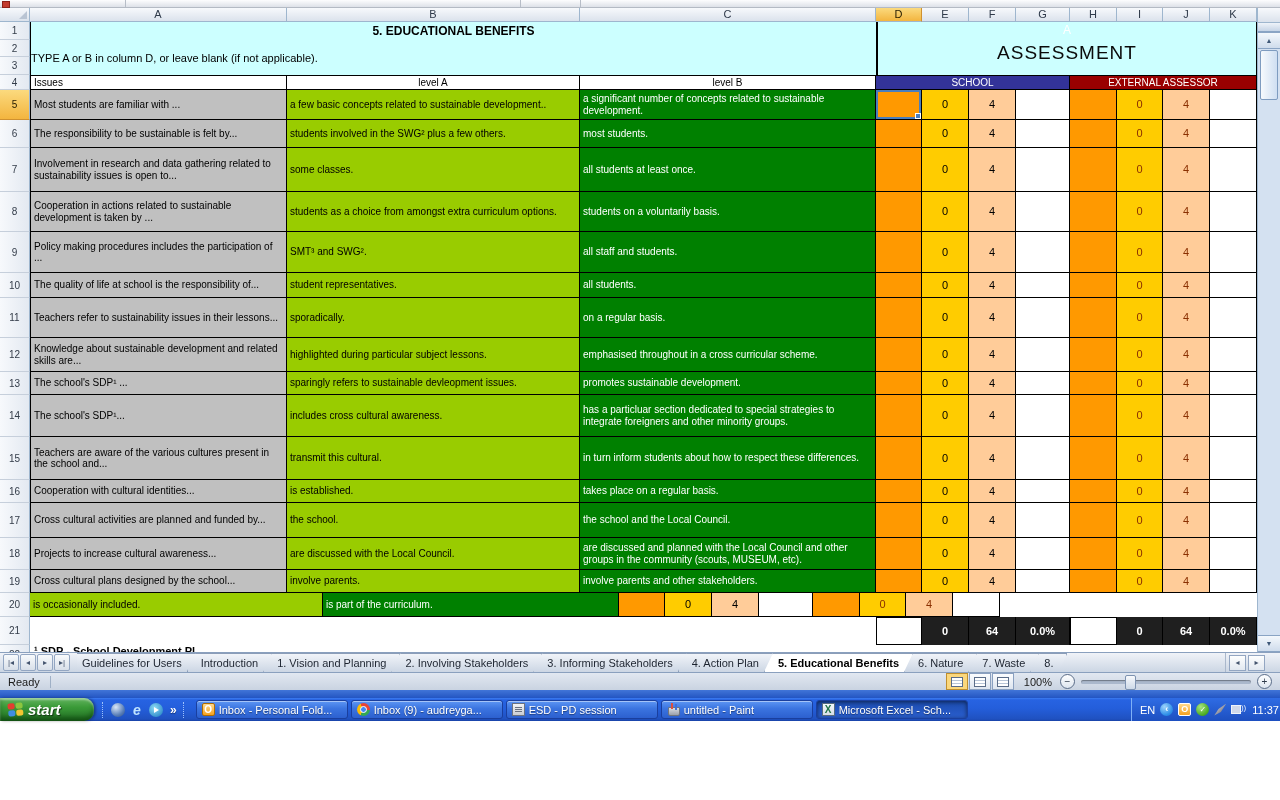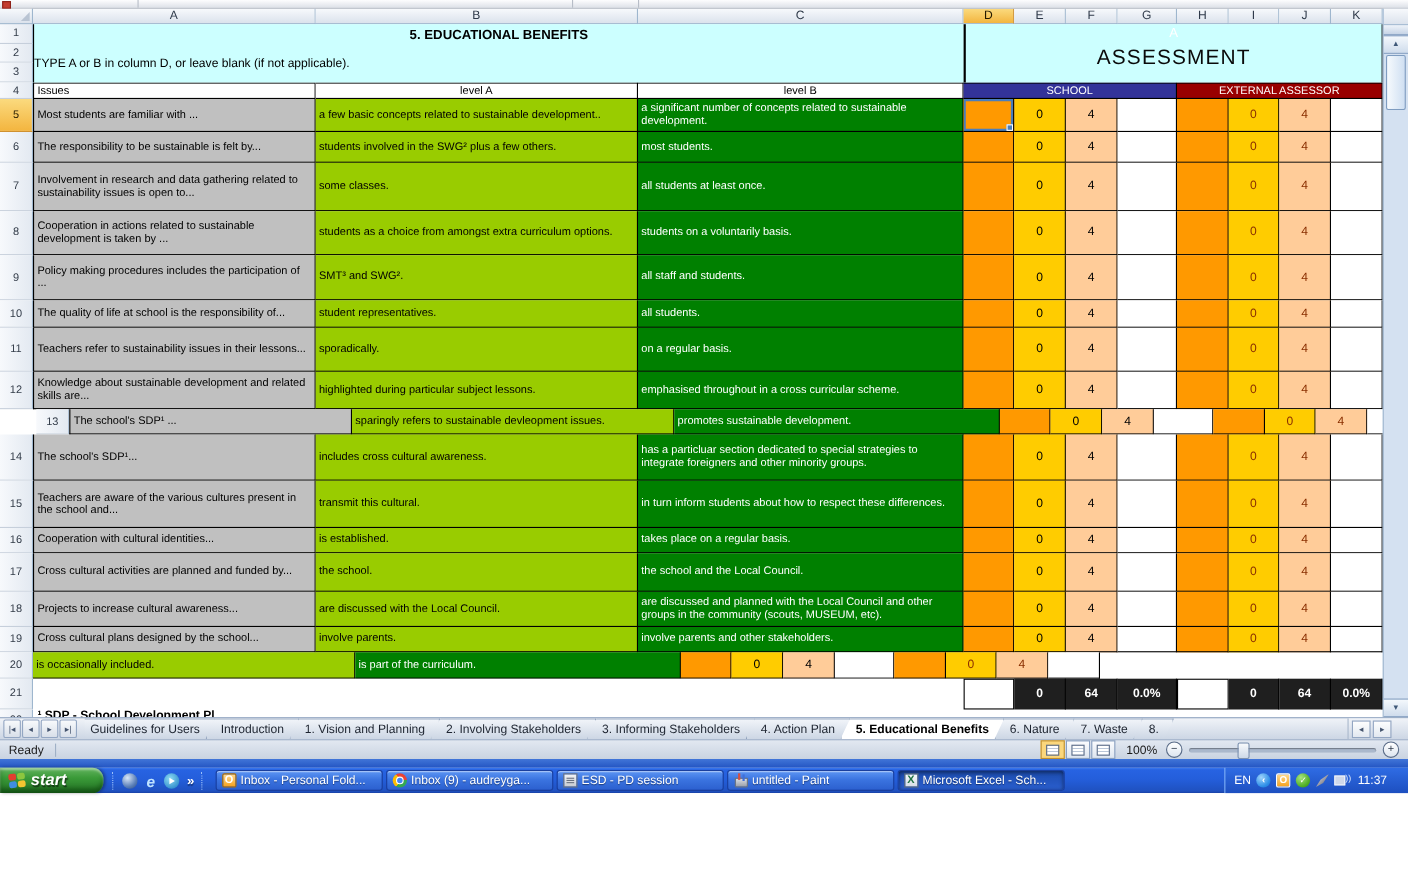--- a/index.html
+++ b/index.html
@@ -155,21 +155,21 @@
   .ic-browser{border-radius:50%;background:conic-gradient(from -30deg,#ea4335 0 120deg,#34a853 0 240deg,#fbbc05 0 360deg);position:relative;}
   .ic-browser::after{content:'';position:absolute;left:3px;top:3px;width:5px;height:5px;background:#4285f4;border:1px solid #fff;border-radius:50%;}
   .ic-doc{background:linear-gradient(#f2f3f5,#c9ccd2);border:1px solid #6b7280;}
   .ic-doc::before{content:'';display:block;margin:3px 2px 0;height:1px;background:#6b7280;box-shadow:0 2px 0 #6b7280,0 4px 0 #6b7280;}
   .ic-paint{position:relative;}
   .ic-paint::before{content:'';position:absolute;left:1px;bottom:0;width:10px;height:7px;background:linear-gradient(#d9dde3,#9aa0aa);border:1px solid #70757d;border-radius:1px 1px 2px 2px;}
   .ic-paint::after{content:'';position:absolute;left:4px;top:0;width:2px;height:6px;background:#d94f3f;box-shadow:4px 1px 0 #3f6fd9;}
   .ic-excel{background:linear-gradient(#f4f8fb,#d6dde6);border:1px solid #5a6b7d;color:#217346;font-weight:700;
             font-size:10px;text-align:center;line-height:12px;}
   .ic-excel::before{content:'X';}
-  .tray{display:flex;align-items:center;gap:5px;padding:0 19px 0 8px;
+  .tray{display:flex;align-items:center;gap:5px;padding:0 1px 0 8px;
         background:linear-gradient(#2f6ce4,#1d4fc0);border-left:1px solid #7fb1f7;}
   .tray .en{color:#fff;font-size:11px;}
   .trico{width:13px;height:13px;border-radius:50%;display:flex;align-items:center;justify-content:center;
          color:#fff;font-size:9px;line-height:1;}
   .tr-chev{background:radial-gradient(circle at 35% 30%,#9fd4fb,#2e8ee8 65%,#1b6fc4);font-weight:700;}
   .tr-out{border-radius:2px;background:linear-gradient(#ffd98c,#f5a11f);border:1px solid #fff;width:11px;height:11px;
           color:#fff;font-weight:700;font-size:9px;}
   .tr-chk{background:radial-gradient(circle at 35% 30%,#a8e57f,#4fae26 65%,#338413);font-size:8px;}
   .tr-pen{border-radius:0;width:12px;height:12px;background:linear-gradient(135deg,#f0f0f4,#8c8c96 60%,#5d5d66);
           clip-path:polygon(0 100%,35% 45%,100% 0,55% 70%);}
@@ -341,21 +341,21 @@
           <div class="cell c-ans" style="width: 46px; flex: 0 0 46px;"></div>
           <div class="cell c-zero" style="width: 47px; flex: 0 0 47px;">0</div>
           <div class="cell c-four" style="width: 47px; flex: 0 0 47px;">4</div>
           <div class="cell c-blank" style="width: 54px; flex: 0 0 54px;"></div>
           <div class="cell c-ans" style="width: 47px; flex: 0 0 47px;"></div>
           <div class="cell c-zero c-red" style="width: 46px; flex: 0 0 46px;">0</div>
           <div class="cell c-four c-red" style="width: 47px; flex: 0 0 47px;">4</div>
           <div class="cell c-blank" style="width: 47px; flex: 0 0 47px;"></div>
         </div>
         <div class="frow" style="height: 23px;">
-          <div class="rn" style="width: 30px; flex: 0 0 30px; margin-left: 33px;">13</div>
+          <div class="rn" style="width: 30px; flex: 0 0 30px;">13</div>
           <div class="cell c-issue" style="width: 257px; flex: 0 0 257px;">The school's SDP¹ ...</div>
           <div class="cell c-la" style="width: 293px; flex: 0 0 293px;">sparingly refers to sustainable devleopment issues.</div>
           <div class="cell c-lb" style="width: 296px; flex: 0 0 296px;">promotes sustainable development.</div>
           <div class="cell c-ans" style="width: 46px; flex: 0 0 46px;"></div>
           <div class="cell c-zero" style="width: 47px; flex: 0 0 47px;">0</div>
           <div class="cell c-four" style="width: 47px; flex: 0 0 47px;">4</div>
           <div class="cell c-blank" style="width: 54px; flex: 0 0 54px;"></div>
           <div class="cell c-ans" style="width: 47px; flex: 0 0 47px;"></div>
           <div class="cell c-zero c-red" style="width: 46px; flex: 0 0 46px;">0</div>
           <div class="cell c-four c-red" style="width: 47px; flex: 0 0 47px;">4</div>

